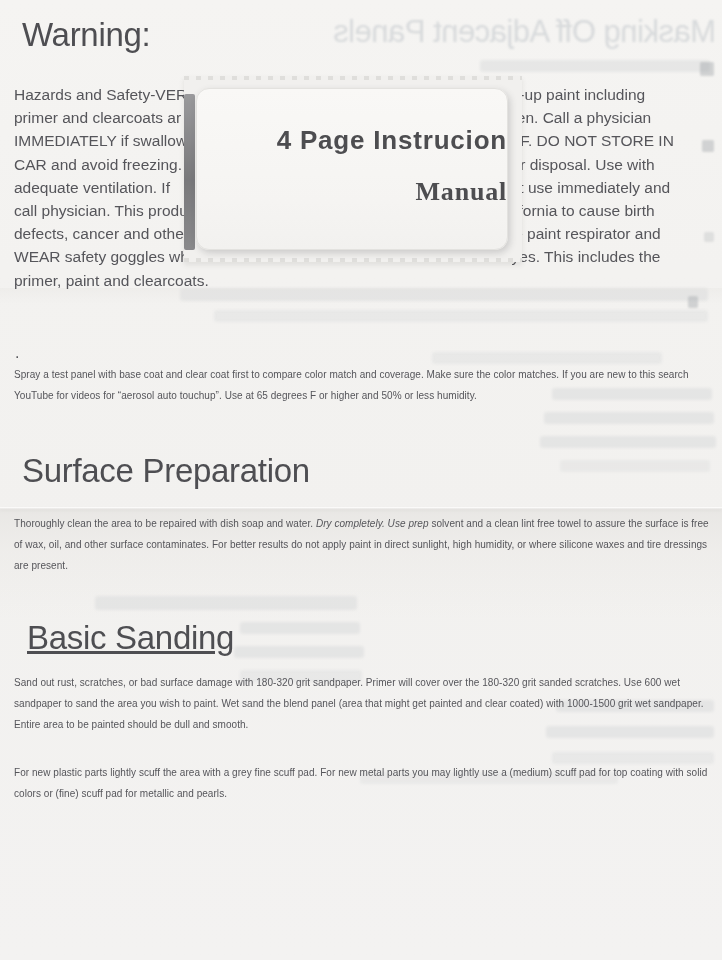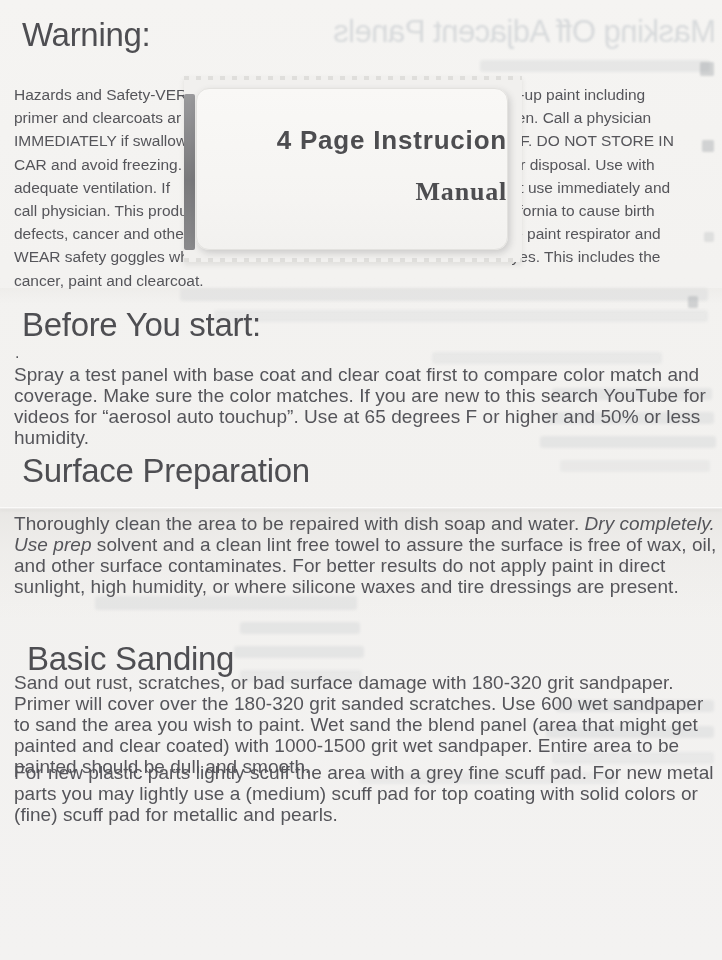--- a/index.html
+++ b/index.html
@@ -51,21 +51,21 @@
   }
   
   .h1{
     position:absolute;left:22px;
     font-size:33px;font-weight:400;letter-spacing:-0.3px;
     color:#4e4e52;white-space:nowrap;
   }
   
   .para{
     position:absolute;left:14px;
-    font-size:19px;line-height:21px;color:#55555a;
+    font-size:10px;line-height:21px;color:#55555a;
     letter-spacing:0.05px;
   }
   .para i{}
   
   .wlines{position:absolute;left:14px;top:86px;width:708px;font-size:15.5px;color:#55555a;}
   .wline{position:relative;height:23.2px;}
   .wl,.wr{position:absolute;top:0;white-space:nowrap;}
   .wl{left:0;}
   .wr{left:489px;}
   .stray-dot{
@@ -171,38 +171,37 @@
     </div>
     <div class="wline">
       <span class="wl">defects, cancer and othe</span>
       <span class="wr">ive paint respirator and</span>
     </div>
     <div class="wline">
       <span class="wl">WEAR safety goggles wh</span>
       <span class="wr">eyes. This includes the</span>
     </div>
     <div class="wline">
-      <span class="wl">cancer, paint and clearcoat.</span>
+      <span class="wl">primer, paint and clearcoats.</span>
       <span class="wr"></span>
     </div>
   </div>
 
   <div class="sticker-liner"></div>
   <div class="sticker-shadow-wedge"></div>
   <div class="sticker-label">
     <div class="sticker-line1">4 Page Instrucion</div>
     <div class="sticker-line2">Manual</div>
   </div>
 
-  <div class="h1" style="top:306px;">Before You start:</div>
   <div class="stray-dot">.</div>
   <div class="para" style="top:364px;width:700px;">Spray a test panel with base coat and clear coat first to compare color match and coverage. Make sure the color matches.  If you are new to this search YouTube for videos for “aerosol auto touchup”.  Use at 65 degrees F or higher and 50% or less humidity.</div>
 
   <div class="h1" style="top:452px;">Surface Preparation</div>
   <div class="para" style="top:513px;width:704px;">
     <span>Thoroughly clean the area to be repaired with dish soap and water.  </span><i>Dry completely. Use prep</i><span> solvent and a clean lint free towel to assure the surface is free of wax, oil, and other surface contaminates. For better results do not apply paint in direct sunlight, high humidity, or where silicone waxes and tire dressings are present.</span>
   </div>
 
-  <div class="h1" style="top:640px;left:27px;">Basic Sanding</div>
+  <div class="h1" style="top:619px;left:27px;text-decoration:underline;">Basic Sanding</div>
   <div class="para" style="top:672px;width:708px;">Sand out rust, scratches, or bad surface damage with 180-320 grit sandpaper. Primer will cover over the 180-320 grit sanded scratches. Use 600 wet sandpaper to sand the area you wish to paint. Wet sand the blend panel (area that might get painted and clear coated) with 1000-1500 grit wet sandpaper. Entire area to be painted should be dull and smooth.</div>
   <div class="para" style="top:762px;width:700px;">For new plastic parts lightly scuff the area with a grey fine scuff pad. For new metal parts you may lightly use a (medium) scuff pad for top coating with solid colors or (fine) scuff pad for metallic and pearls.</div>
 
 </div>
 
 </body></html>

